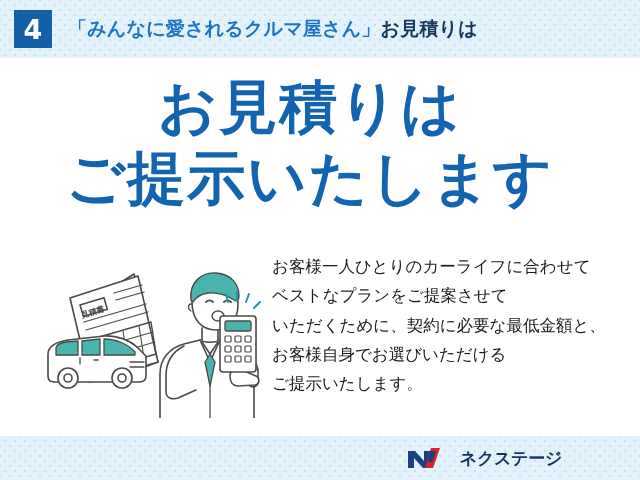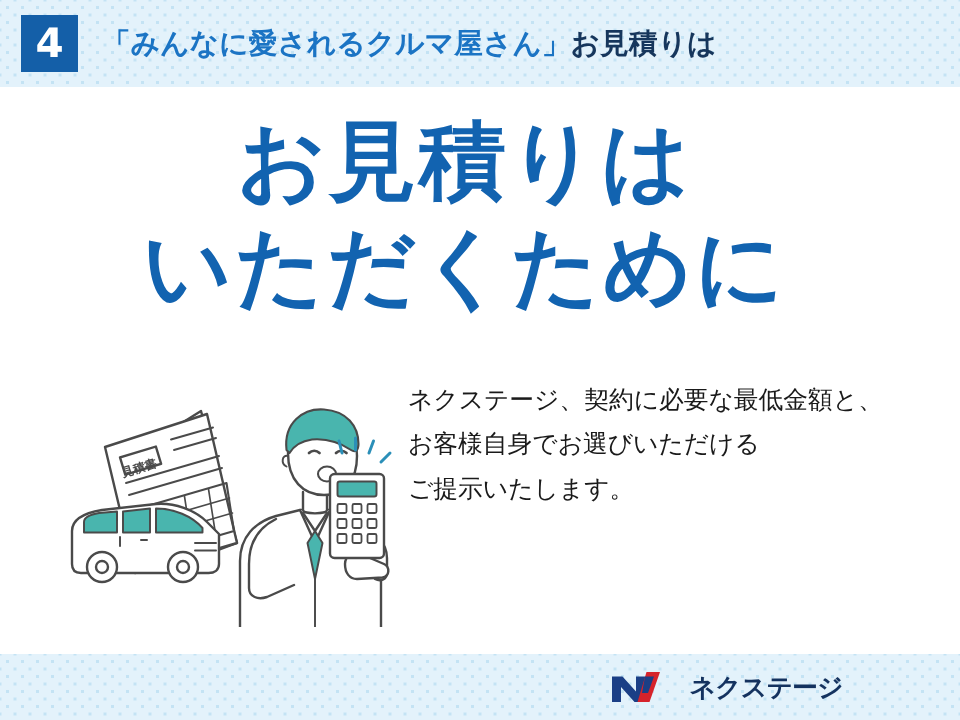--- a/index.html
+++ b/index.html
@@ -142,25 +142,27 @@
 
   <div id="header" class="dotband">
     <div id="badge">4</div>
     <div id="header-title">
       <span class="q">「みんなに愛されるクルマ屋さん」</span><span class="tail">お見積りは</span>
     </div>
   </div>
 
   <div id="headline">
     <span class="l1">お見積りは</span>
-    <span class="l2">いただくために</span>
+    <span class="l2">ご提示いたします</span>
   </div>
 
   <div id="body-copy">
-    <span class="ln">ネクステージ、契約に必要な最低金額と、</span>
+    <span class="ln">お客様一人ひとりのカーライフに合わせて</span>
+    <span class="ln">ベストなプランをご提案させて</span>
+    <span class="ln">いただくために、契約に必要な最低金額と、</span>
     <span class="ln">お客様自身でお選びいただける</span>
     <span class="ln">ご提示いたします。</span>
   </div>
 
   <div id="illus">
     <svg viewBox="0 0 236 160" width="236" height="160">
       <g fill="none" stroke="#4a4a4a" stroke-width="1.6" stroke-linejoin="round" stroke-linecap="round">
 
         <g>
           <path d="M52 46 L100 16 L124 104 L76 122 Z" fill="#ffffff"></path>

